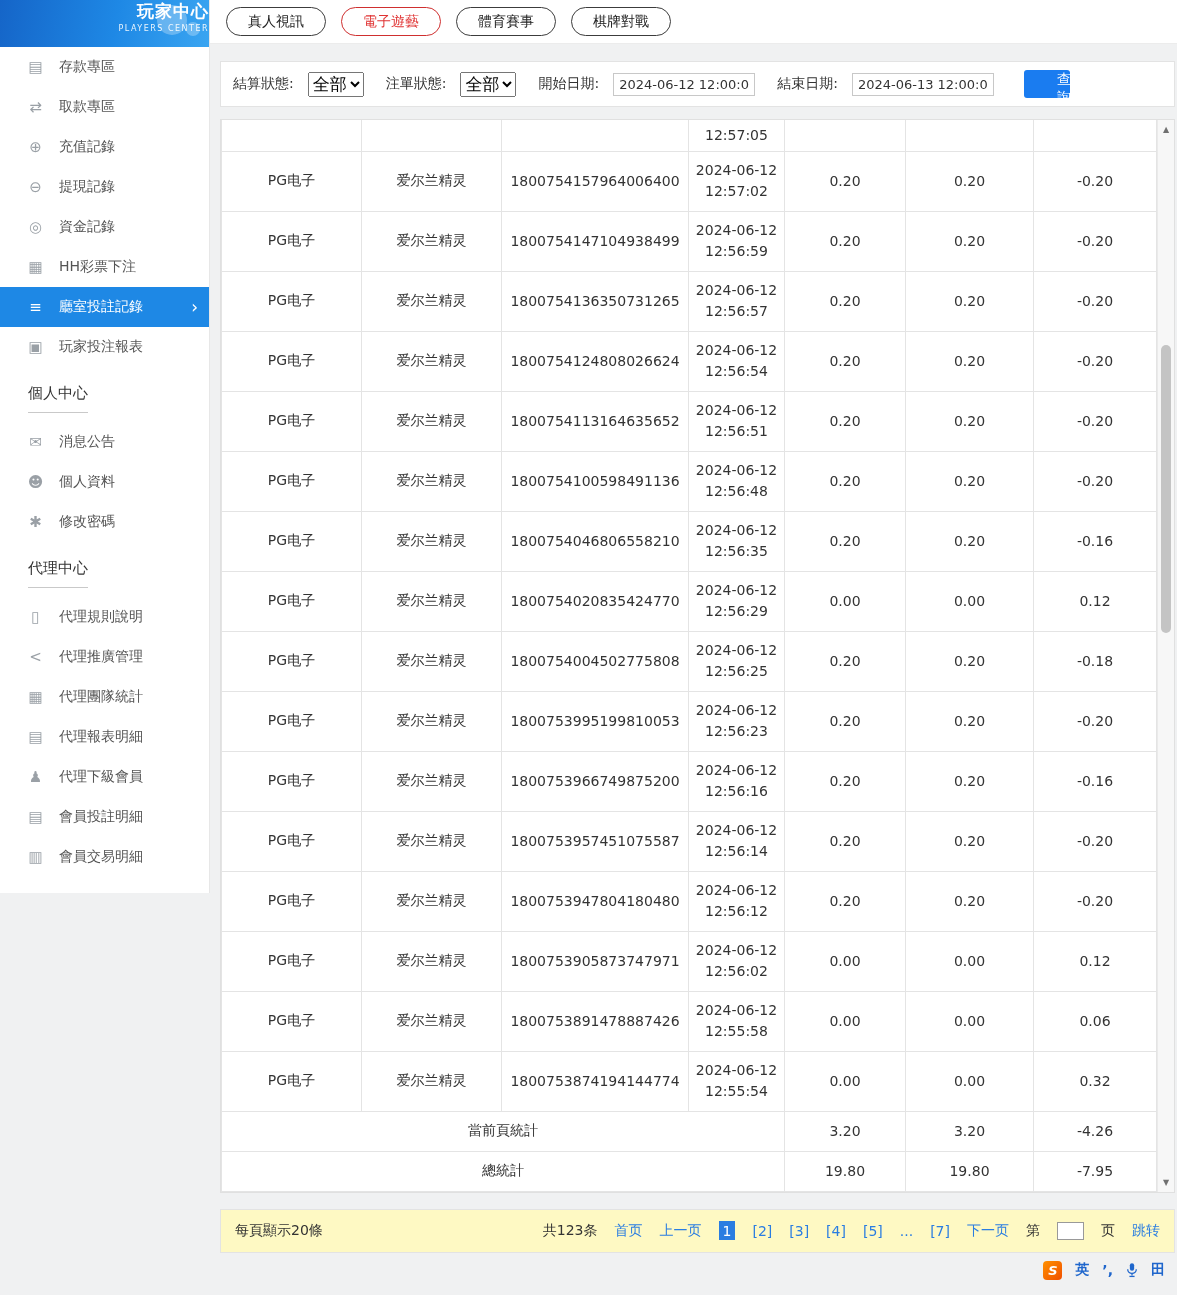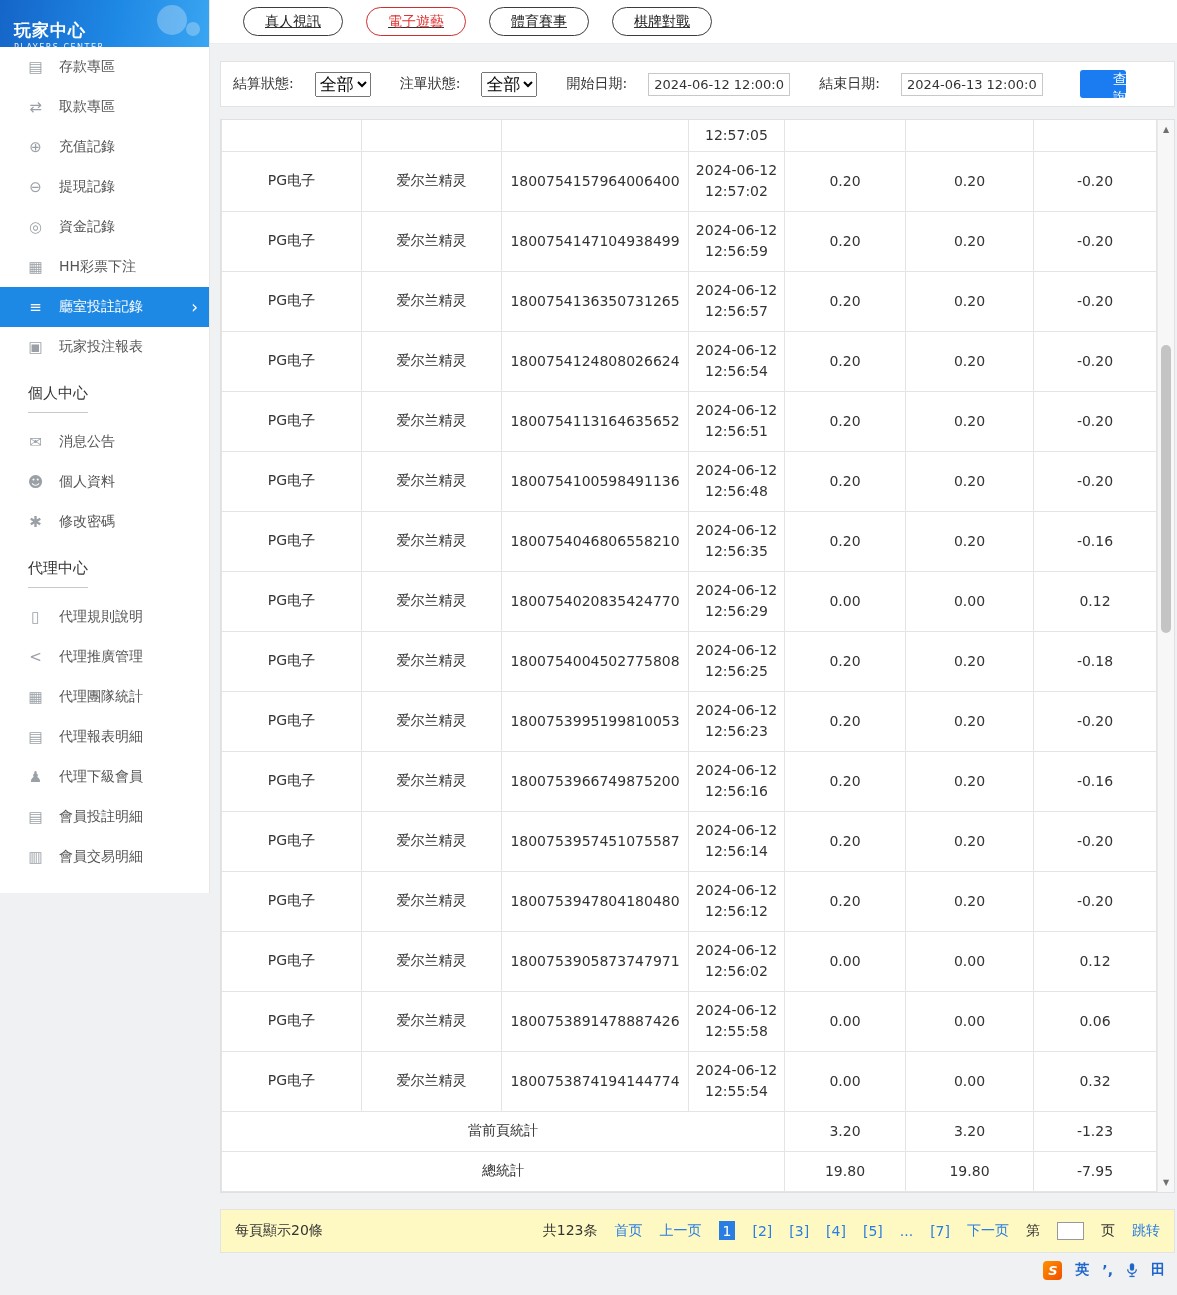--- a/index.html
+++ b/index.html
@@ -10,50 +10,50 @@
     font-size: 14px; color: #333;
   }
   .app { display: flex; width: 100%; height: 100%; }
 
   
   .sidebar { width: 210px; flex: 0 0 210px; }
   .sb-inner { background: #fff; border-right: 1px solid #e7e7e7; padding-bottom: 16px; }
   .sb-header {
     height: 47px; position: relative; overflow: hidden;
     background: linear-gradient(100deg, #1565c8 0%, #1e88e5 55%, #3aa5f1 100%);
-    color: #fff; padding: 19px 0 0 14px;
+    color: #fff; padding: 0 0 0 14px; text-align: right;
   }
   .sb-title { font-size: 17px; font-weight: bold; letter-spacing: 1px; }
   .sb-sub { font-size: 8px; letter-spacing: 1.5px; opacity: .9; margin-top: 1px; }
   .sb-deco { position: absolute; right: 6px; top: 2px; width: 60px; height: 44px; }
   .sb-deco::before, .sb-deco::after { content: ""; position: absolute; border-radius: 50%; background: rgba(255,255,255,.28); }
   .sb-deco::before { width: 30px; height: 30px; right: 16px; top: 3px; }
   .sb-deco::after  { width: 14px; height: 14px; right: 3px;  top: 20px; }
   .sb-section { padding: 17px 0 9px 28px; }
   .sb-section span { font-size: 15px; color: #333; display: inline-block; padding-bottom: 9px; border-bottom: 1px solid #c9c9c9; min-width: 58px; }
   .nav-item { height: 40px; display: flex; align-items: center; padding-left: 27px; gap: 15px; color: #555; cursor: pointer; position: relative; }
   .nav-icon { width: 17px; color: #9aa0a6; font-size: 15px; text-align: center; flex: 0 0 17px; }
   .nav-label { font-size: 14px; }
   .nav-item.active { background: #1e88e5; color: #fff; }
   .nav-item.active .nav-icon { color: #fff; }
   .chev { position: absolute; right: 11px; font-size: 17px; color: #fff; }
 
   
   .main { flex: 1; min-width: 0; }
-  .tabbar { height: 44px; background: #fff; border-bottom: 1px solid #ececec; display: flex; align-items: center; gap: 23px; padding-left: 33px; text-decoration: underline; }
+  .tabbar { height: 44px; background: #fff; border-bottom: 1px solid #ececec; display: flex; align-items: center; gap: 15px; padding-left: 16px; }
   .tab {
     background: #fff; border: 1.5px solid #3c3c3c; border-radius: 17px;
     height: 29px; padding: 0 21px; font-size: 14px; color: #222;
     display: flex; align-items: center; cursor: pointer; font-family: inherit;
   }
   .tab.active { color: #e03434; border-color: #cf2f2f; }
 
   .filterbar {
     margin: 17px 2px 0 10px; background: #fff; border: 1px solid #e3e3e3;
-    height: 46px; display: flex; align-items: center; padding: 0 12px; gap: 21px;
+    height: 46px; display: flex; align-items: center; padding: 0 12px; gap: 14px;
   }
   .filterbar label { color: #333; white-space: nowrap; }
   .filterbar select { height: 25px; font-size: 17px; font-family: inherit; margin-right: 8px; }
   .filterbar input[type="text"] { height: 23px; width: 142px; border: 1px solid #c8c8c8; padding: 0 5px; font-size: 13px; font-family: inherit; color: #333; margin-right: 8px; }
   .btn-search { width: 46px; height: 28px; background: #1a7cf0; border: none; border-radius: 3px; color: #fff; font-size: 14px; margin-left: 8px; cursor: pointer; font-family: inherit; padding-left: 33px; }
 
   .table-wrap { margin: 12px 2px 0 10px; background: #fff; position: relative; border: 1px solid #e0e0e0; padding-right: 17px; }
   table { width: 100%; border-collapse: collapse; table-layout: fixed; }
   td { border: 1px solid #e4e4e4; text-align: center; font-size: 14px; color: #333; padding: 0 4px; overflow: hidden; }
   tr.data-row td { height: 60px; }
@@ -411,21 +411,21 @@
                 <div class="bet-time">12:55:54</div>
               </td>
               <td>0.00</td>
               <td>0.00</td>
               <td>0.32</td>
             </tr>
             <tr class="summary-row">
               <td colspan="4">當前頁統計</td>
               <td>3.20</td>
               <td>3.20</td>
-              <td>-1.23</td>
+              <td>-4.26</td>
             </tr>
             <tr class="summary-row">
               <td colspan="4">總統計</td>
               <td>19.80</td>
               <td>19.80</td>
               <td>-7.95</td>
             </tr>
           </tbody>
       </table>
       <div class="scrollbar">

